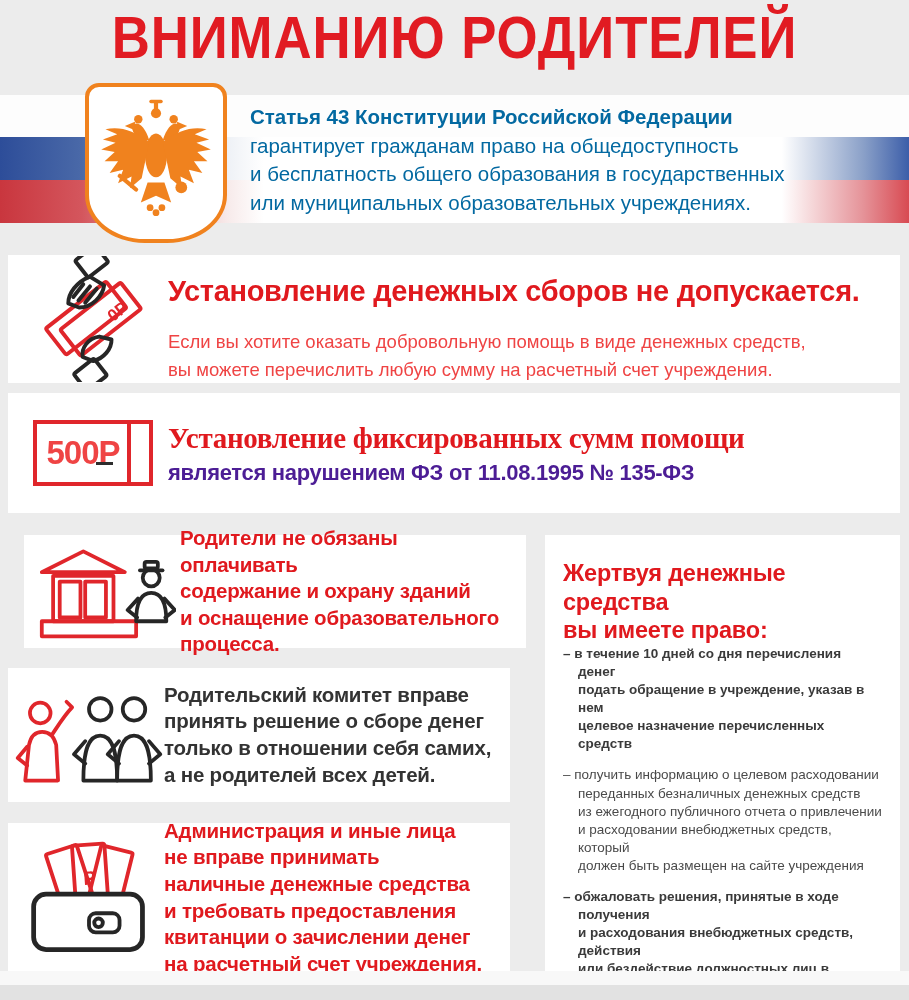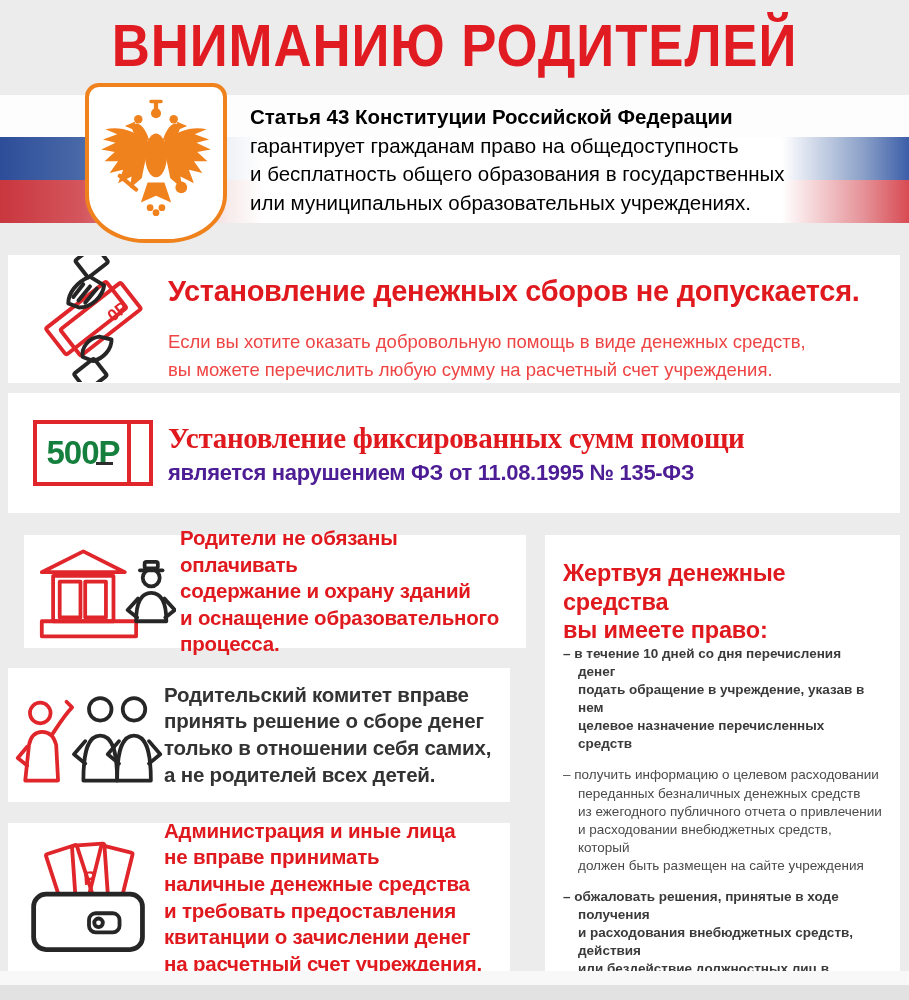--- a/index.html
+++ b/index.html
@@ -1,57 +1,57 @@
 <!DOCTYPE html>
 <html><head>
 <meta charset="utf-8">
 <style>
   html,body{margin:0;padding:0;}
   body{font-family:"Liberation Sans","DejaVu Sans",sans-serif;background:#d8d8d8;}
   .poster{position:relative;width:909px;height:1000px;background:#ececec;overflow:hidden;margin:0 auto;}
 
   
-  .title{position:absolute;top:14px;left:0;width:909px;text-align:center;}
+  .title{position:absolute;top:6px;left:0;width:909px;text-align:center;}
   .title span{display:inline-block;transform:scaleX(.88);transform-origin:center;
     font-size:60px;font-weight:bold;letter-spacing:1px;color:#e11b22;line-height:1.05;}
 
   
   .hdr-band{position:absolute;left:0;top:95px;width:909px;height:128px;}
   .stripe{position:absolute;left:0;width:909px;}
   .stripe.white{top:0;height:42px;background:#fdfdfd;}
   .stripe.blue{top:42px;height:43px;
     background:linear-gradient(90deg,#2d4d99 0%,#4a69a8 9%,#eef1f6 25%,#ffffff 29%,#ffffff 86%,#8aa0c8 95%,#3c5ea9 100%);}
   .stripe.red{top:85px;height:43px;
     background:linear-gradient(90deg,#c9363e 0%,#d4565d 9%,#f7eaea 25%,#ffffff 29%,#ffffff 86%,#e59298 95%,#d84a52 100%);}
   .shield{position:absolute;left:85px;top:-12px;width:142px;height:160px;
     background:#fff;border:4px solid #f0821e;box-sizing:border-box;
     border-radius:14px 14px 42% 42% / 14px 14px 30% 30%;display:flex;align-items:center;justify-content:center;}
   .shield svg{width:118px;height:130px;}
-  .article{position:absolute;left:250px;top:8px;width:560px;color:#000000;}
+  .article{position:absolute;left:250px;top:8px;width:560px;color:#0369a1;}
   .article .a-head{font-weight:bold;font-size:20.5px;line-height:1.4;}
   .article .a-body{font-size:20.5px;line-height:1.4;white-space:pre-line;}
 
   
   .panel{position:absolute;background:#fff;box-sizing:border-box;}
   .icon-box{flex:0 0 150px;display:flex;align-items:center;justify-content:center;}
 
   
   .s1{left:8px;top:255px;width:892px;height:128px;display:flex;padding:6px 10px;}
   .s1 .txt{padding-top:14px;}
   .s1 .h{color:#e0191e;font-weight:bold;font-size:29px;letter-spacing:-.3px;}
   .s1 .b{margin-top:20px;color:#ef4444;font-size:18.5px;line-height:1.5;white-space:pre-line;}
 
   
   .s2{left:8px;top:393px;width:892px;height:120px;display:flex;padding:6px 10px;align-items:center;}
   .s2 .h1{color:#e0191e;font-weight:bold;font-size:29px;letter-spacing:-.3px;line-height:1.35;font-family:Liberation Serif, serif;}
   .s2 .h2{color:#4c1d95;font-weight:bold;font-size:22px;letter-spacing:-.3px;line-height:1.35;}
   .note500{width:112px;height:58px;border:4px solid #e0262b;position:relative;
     display:flex;align-items:center;justify-content:center;background:#fff;}
   .note500 .div{position:absolute;right:18px;top:0;bottom:0;width:4px;background:#e0262b;}
-  .note500 .amt{font-weight:bold;font-size:33px;color:#15803d;margin-right:20px;letter-spacing:-1px;}
+  .note500 .amt{font-weight:bold;font-size:33px;color:#ef4444;margin-right:20px;letter-spacing:-1px;}
   .rub{position:relative;display:inline-block;}
   .rub i{position:absolute;left:-3px;bottom:7px;width:17px;height:3.5px;background:#2d2d2d;}
 
   
   .p3{left:24px;top:535px;width:502px;height:113px;display:flex;padding:4px 6px;}
   .p4{left:8px;top:668px;width:502px;height:134px;display:flex;padding:4px 6px;}
   .p5{left:8px;top:823px;width:502px;height:149px;display:flex;padding:4px 6px;}
   .ltext{align-self:center;font-weight:bold;font-size:20.5px;line-height:1.3;white-space:pre-line;letter-spacing:-.2px;}
   .ltext.red{color:#e0191e;}
   .ltext.dark{color:#333;}

